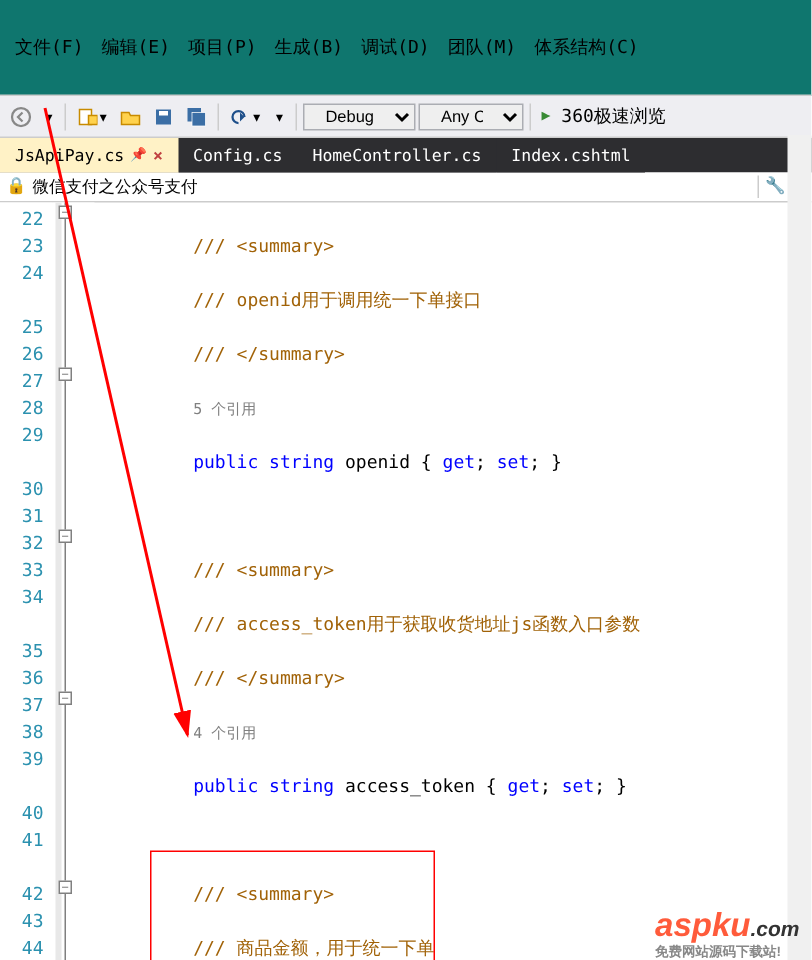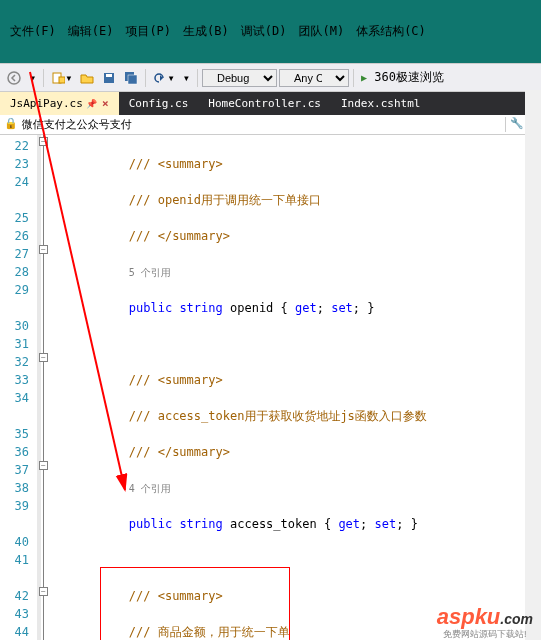--- a/index.html
+++ b/index.html
@@ -34,21 +34,21 @@
     
     .kw { color: #0000ff; }
     .comment { color: #a16207; }
     .refs { color: #808080; font-size: 10px; }
     
     .redbox { position: absolute; border: 1px solid red; pointer-events: none; }
     .arrow-svg { position: absolute; top: 0; left: 0; pointer-events: none; }
     
     .watermark { position: absolute; bottom: 2px; right: 8px; font-size: 22px; font-weight: bold; font-style: italic; color: #ff5b3b; font-family: Arial, sans-serif; }
     .watermark .dot { color: #333; font-size: 14px; }
-    .watermark .sub { font-size: 9px; color: #888; display: block; text-align: center; font-style: normal; font-weight: normal; line-height: 8px; }
+    .watermark .sub { font-size: 9px; color: #888; display: block; text-align: left; font-style: normal; font-weight: bold; line-height: 8px; }
     
     .scrollbar-v { position: absolute; right: 0; top: 90px; width: 16px; bottom: 0; background: #f0f0f0; }
   </style>
 </head>
 <body>
 
 <div class="menubar">
   <span>文件(F)</span>
   <span>编辑(E)</span>
   <span>项目(P)</span>

